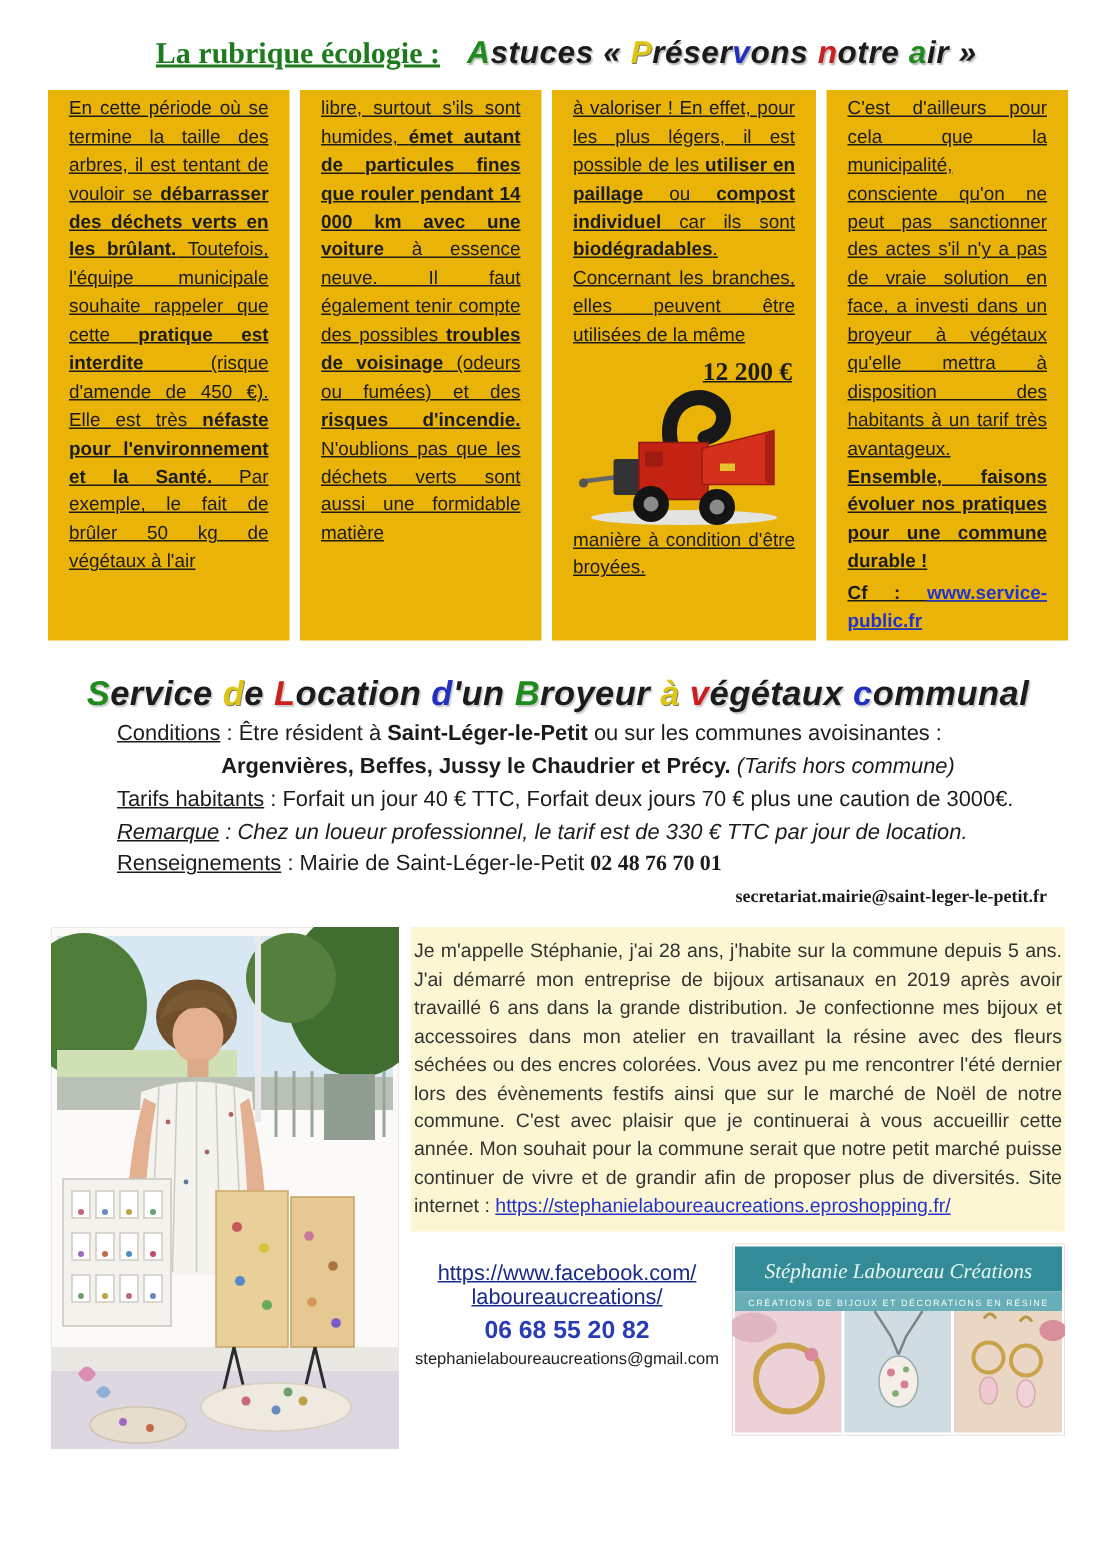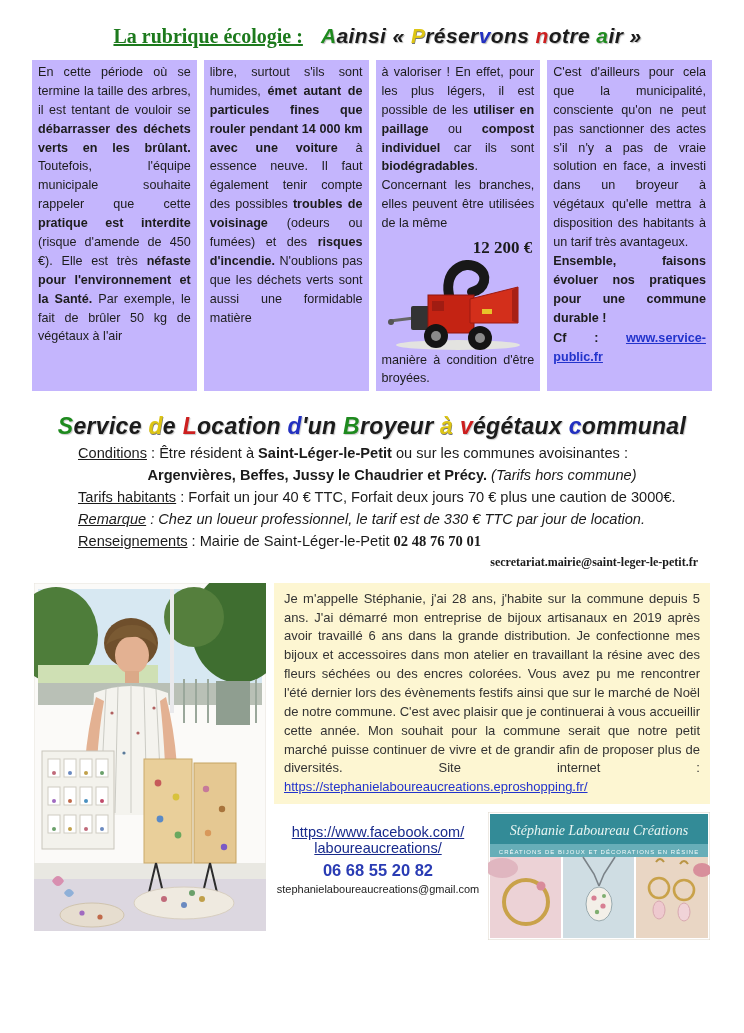--- a/index.html
+++ b/index.html
@@ -18,22 +18,22 @@
   .c-blue{color:#2230c0;}
   .link{color:#2233cc;font-weight:bold;text-decoration:underline;cursor:pointer;}
 
   
   .eco-header{display:flex;justify-content:center;align-items:center;gap:18px;padding-top:24px;padding-left:11px;}
   .rubric-eco{font-family:"Liberation Serif",serif;font-size:20px;font-weight:bold;
               color:#1d7a1d;text-decoration:underline;}
   .headline{font-size:21px;font-weight:bold;font-style:italic;letter-spacing:.4px;
             text-shadow:1px 1px 1px rgba(0,0,0,.28);}
   .eco-cols{display:flex;gap:7px;margin:12px 32px 0;}
-  .eco-col{flex:1;background:#c4b5fd;padding:3px 6px;font-size:12.6px;line-height:1.5;
-           text-align:justify;color:#1c1c1c;}
+  .eco-col{flex:1;background:#eab308;padding:3px 14px;font-size:12.6px;line-height:1.5;
+           text-align:justify;color:#1c1c1c;text-decoration:underline;}
   .price{font-family:"Liberation Serif",serif;font-weight:bold;font-size:17px;
          text-align:right;margin:2px 2px -2px 0;}
   .chipper{display:block;margin:0 auto;}
   .cf-line{margin-top:2px;}
   .cf-label{font-weight:bold;}
 
   
   .service-title{text-align:center;font-size:23px;font-weight:bold;font-style:italic;
                  margin-top:22px;letter-spacing:.3px;text-shadow:1px 1px 1px rgba(0,0,0,.22);}
   .service-block{margin:3px 38px 0 78px;font-size:14.6px;line-height:1.5;}
@@ -42,39 +42,39 @@
 
   
   .portrait-header{display:flex;justify-content:center;align-items:baseline;gap:36px;margin-top:28px;}
   .portrait-rubric{font-family:"Liberation Serif",serif;font-size:19px;font-weight:bold;
                    color:#1515a8;text-decoration:underline;}
   .portrait-name{font-size:21px;font-weight:bold;letter-spacing:.5px;font-style:italic;
                  text-shadow:1px 1px 1px rgba(0,0,0,.22);}
   .portrait-body{display:flex;gap:8px;margin:12px 34px 0;}
   .photo-wrap{flex:0 0 232px;}
   .portrait-right{flex:1;display:flex;flex-direction:column;}
-  .bio-box{background:#fdf6d2;padding:7px 10px;font-size:13px;line-height:1.45;
+  .bio-box{background:#fdf6d2;padding:7px 2px;font-size:13px;line-height:1.45;
            text-align:justify;color:#333;}
   .contact-row{display:flex;margin-top:8px;gap:6px;}
   .contact-block{flex:1;text-align:center;padding-top:12px;}
   .fb-line{color:#182a8c;font-weight:normal;font-size:14.5px;text-decoration:underline;cursor:pointer;}
   .phone{color:#2a3cb4;font-weight:bold;font-size:16.5px;margin-top:5px;}
   .email-small{color:#222;font-size:11px;margin-top:3px;}
   .banner-wrap{flex:0 0 222px;}
   .banner-title{font-family:"Liberation Serif",serif;font-style:italic;}
   .banner-sub{text-transform:uppercase;letter-spacing:1px;}
 </style>
 </head>
 <body>
 
 <div class="page">
 
   <div class="eco-header">
     <span class="rubric-eco">La rubrique écologie :</span>
-    <span class="headline"><span class="c-green">A</span><span>ainsi « </span><span class="c-yellow">P</span><span>réser</span><span class="c-blue">v</span><span>ons </span><span class="c-red">n</span><span>otre </span><span class="c-green">a</span><span>ir »</span></span>
+    <span class="headline"><span class="c-green">A</span><span>stuces « </span><span class="c-yellow">P</span><span>réser</span><span class="c-blue">v</span><span>ons </span><span class="c-red">n</span><span>otre </span><span class="c-green">a</span><span>ir »</span></span>
   </div>
 
   <div class="eco-cols">
     <div class="eco-col">
       <span><span>En cette période où se termine la taille des arbres, il est tentant de vouloir se </span><span class="seg-b">débarrasser des déchets verts en les brûlant.</span><span> Toutefois, l'équipe municipale souhaite rappeler que cette </span><span class="seg-b">pratique est interdite</span><span> (risque d'amende de 450 €). Elle est très </span><span class="seg-b">néfaste pour l'environnement et la Santé.</span><span> Par exemple, le fait de brûler 50 kg de végétaux à l'air</span></span>
     </div>
     <div class="eco-col">
       <span><span>libre, surtout s'ils sont humides, </span><span class="seg-b">émet autant de particules fines que rouler pendant 14 000 km avec une voiture</span><span> à essence neuve. Il faut également tenir compte des possibles </span><span class="seg-b">troubles de voisinage</span><span> (odeurs ou fumées) et des </span><span class="seg-b">risques d'incendie.</span><span> N'oublions pas que les déchets verts sont aussi une formidable matière</span></span>
     </div>
     <div class="eco-col">

